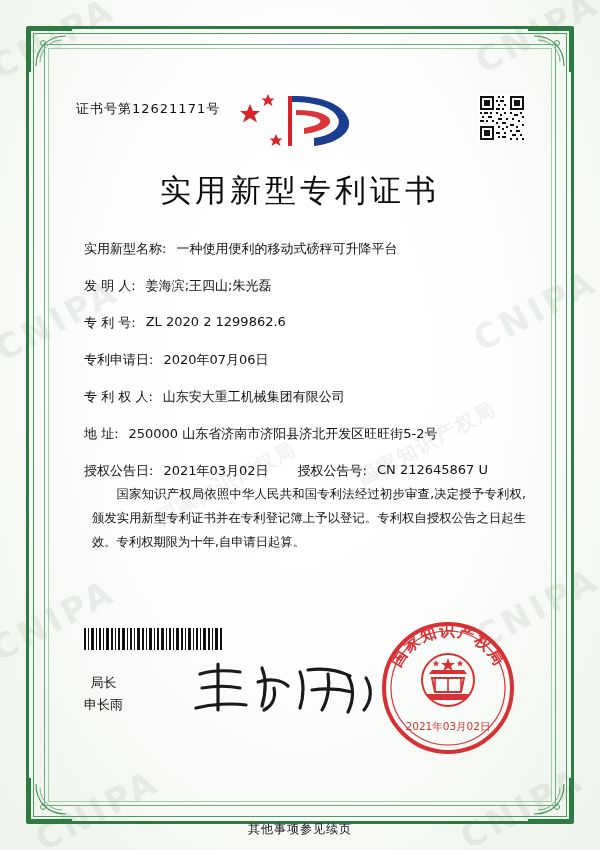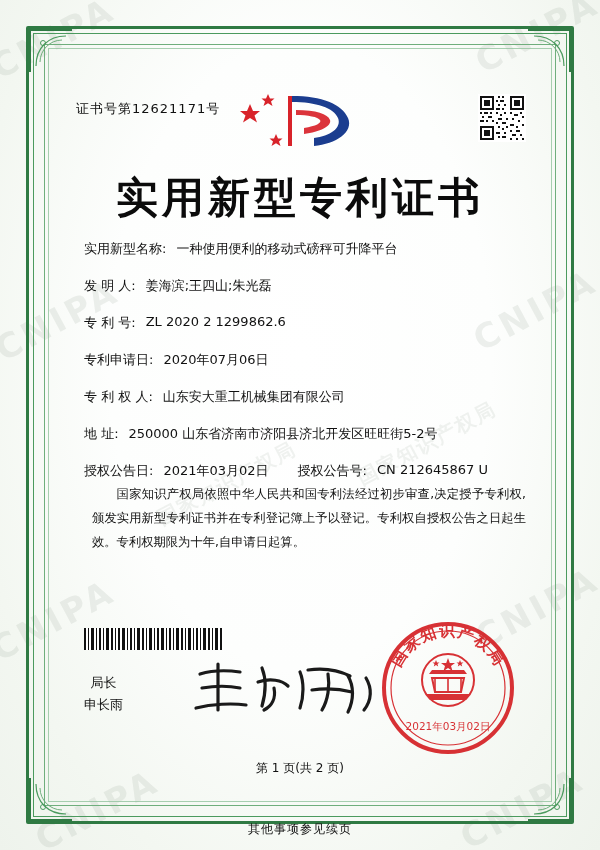--- a/index.html
+++ b/index.html
@@ -108,22 +108,22 @@
     transform: translateX(-50%);
     width: 140px; height: 64px;
   }
   .logo svg { display:block; }
 
   .title {
     position: absolute;
     left: 0; right: 0; top: 110px;
     text-align: center;
     font-family: "DejaVu Serif", "Liberation Serif", serif;
-    font-size: 42px;
-    font-weight: bold;
+    font-size: 31px;
+    font-weight: normal;
     letter-spacing: 4px;
     color: #0b0b0b;
   }
 
   .fields {
     position: absolute;
     left: 24px; right: 12px; top: 180px;
   }
   .field-row {
     display: flex;
@@ -468,17 +468,16 @@
             <path id="ring-top" d="M 18 70 a 52 52 0 0 1 104 0"></path>
           </defs>
           <text font-size="15.5" fill="#d3161a" font-family="'DejaVu Serif','Liberation Serif',serif" font-weight="bold" letter-spacing="2">
             <textPath href="#ring-top" startOffset="50%" text-anchor="middle">国家知识产权局</textPath>
           </text>
           <text x="70" y="112" font-size="10.5" fill="#d3161a" text-anchor="middle" font-family="'DejaVu Sans','Liberation Sans',sans-serif">2021年03月02日</text>
         </g>
       </svg>
     </div>
 
-    <div class="page-no">第 1 页(共 2 页)</div>
   </div>
 
   <div class="footnote">其他事项参见续页</div>
 </div>
 
 </body></html>

